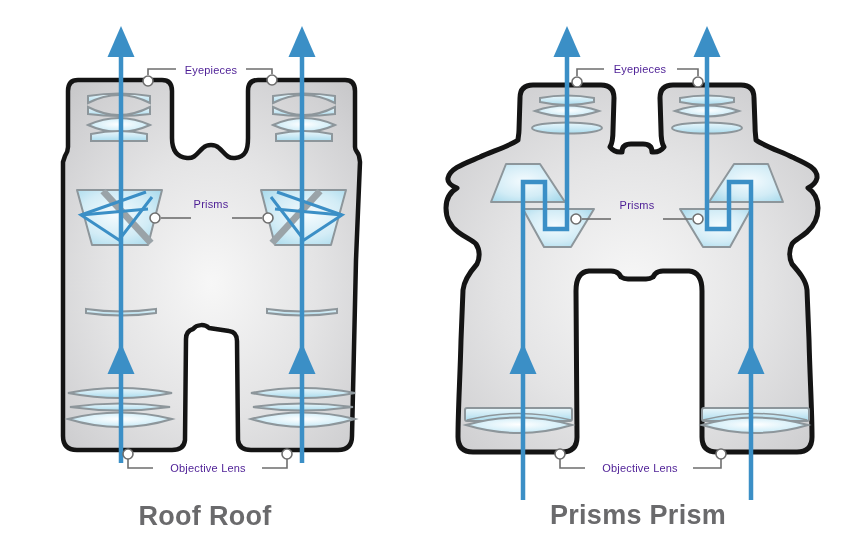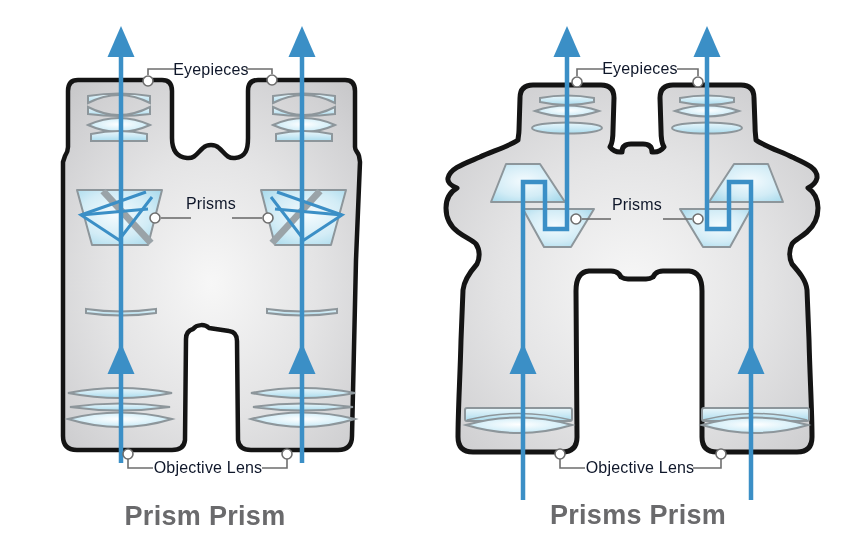--- a/index.html
+++ b/index.html
@@ -3,21 +3,21 @@
 <meta charset="utf-8">
 <style>
   html,body{margin:0;padding:0;background:#ffffff;}
   .canvas{
     position:relative;width:860px;height:559px;background:#ffffff;
     font-family:"Liberation Sans", sans-serif;overflow:hidden;
   }
   .canvas svg{position:absolute;left:0;top:0;}
   .lbl{
     position:absolute;transform:translate(-50%,-50%);
-    font-size:16px;font-weight:500;color:#0f172a;white-space:nowrap;
+    font-size:11px;font-weight:500;color:#4c1d95;white-space:nowrap;
     letter-spacing:0.2px;
   }
   .ttl{
     position:absolute;transform:translate(-50%,-50%);
     font-size:27px;font-weight:700;color:#6a6a6c;white-space:nowrap;
     letter-spacing:0.3px;
   }
 </style>
 </head>
 <body>
@@ -170,20 +170,20 @@
       <circle cx="698" cy="219" r="5" fill="#ffffff"></circle>
       <circle cx="560" cy="454" r="5" fill="#ffffff"></circle>
       <circle cx="721" cy="454" r="5" fill="#ffffff"></circle>
     </g>
   </g>
 </svg>
 
 <div class="lbl" style="left:211px;top:70px;">Eyepieces</div>
 <div class="lbl" style="left:211px;top:204px;">Prisms</div>
 <div class="lbl" style="left:208px;top:468px;">Objective Lens</div>
-<div class="ttl" style="left:205px;top:516px;">Prism Prism</div>
+<div class="ttl" style="left:205px;top:516px;">Roof Roof</div>
 
 <div class="lbl" style="left:640px;top:69px;">Eyepieces</div>
 <div class="lbl" style="left:637px;top:205px;">Prisms</div>
 <div class="lbl" style="left:640px;top:468px;">Objective Lens</div>
 <div class="ttl" style="left:638px;top:515px;">Prisms Prism</div>
 
 </div>
 
 </body></html>

